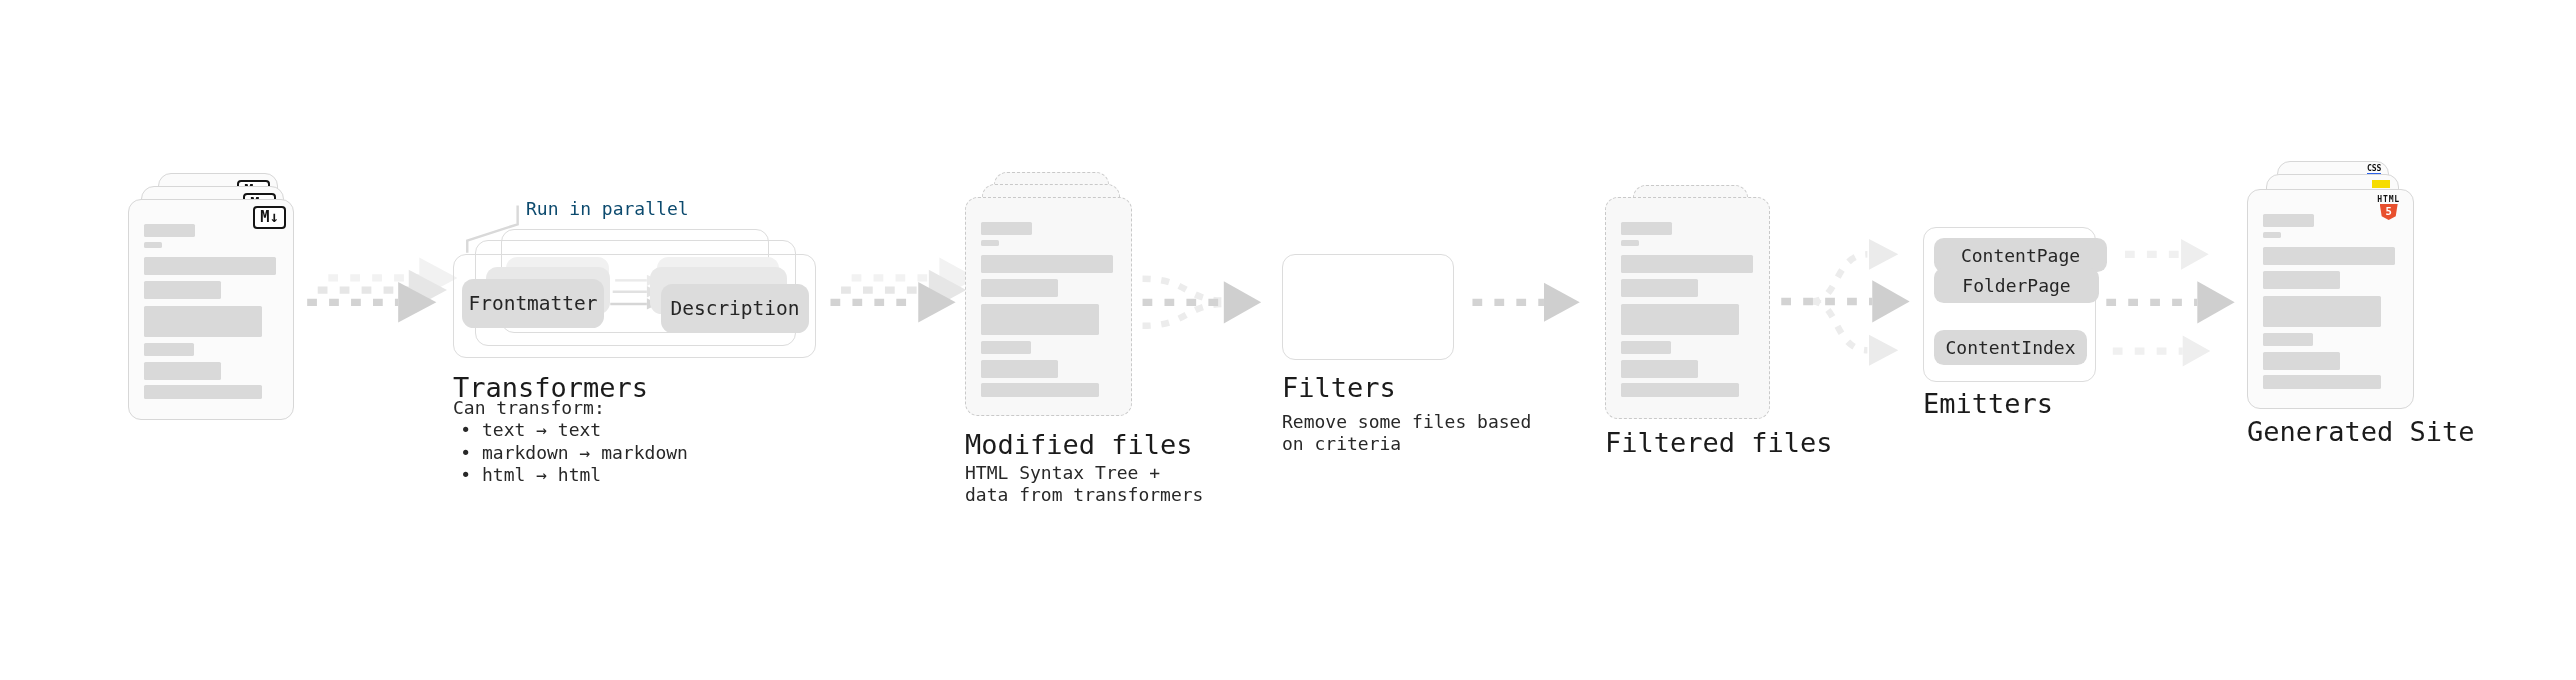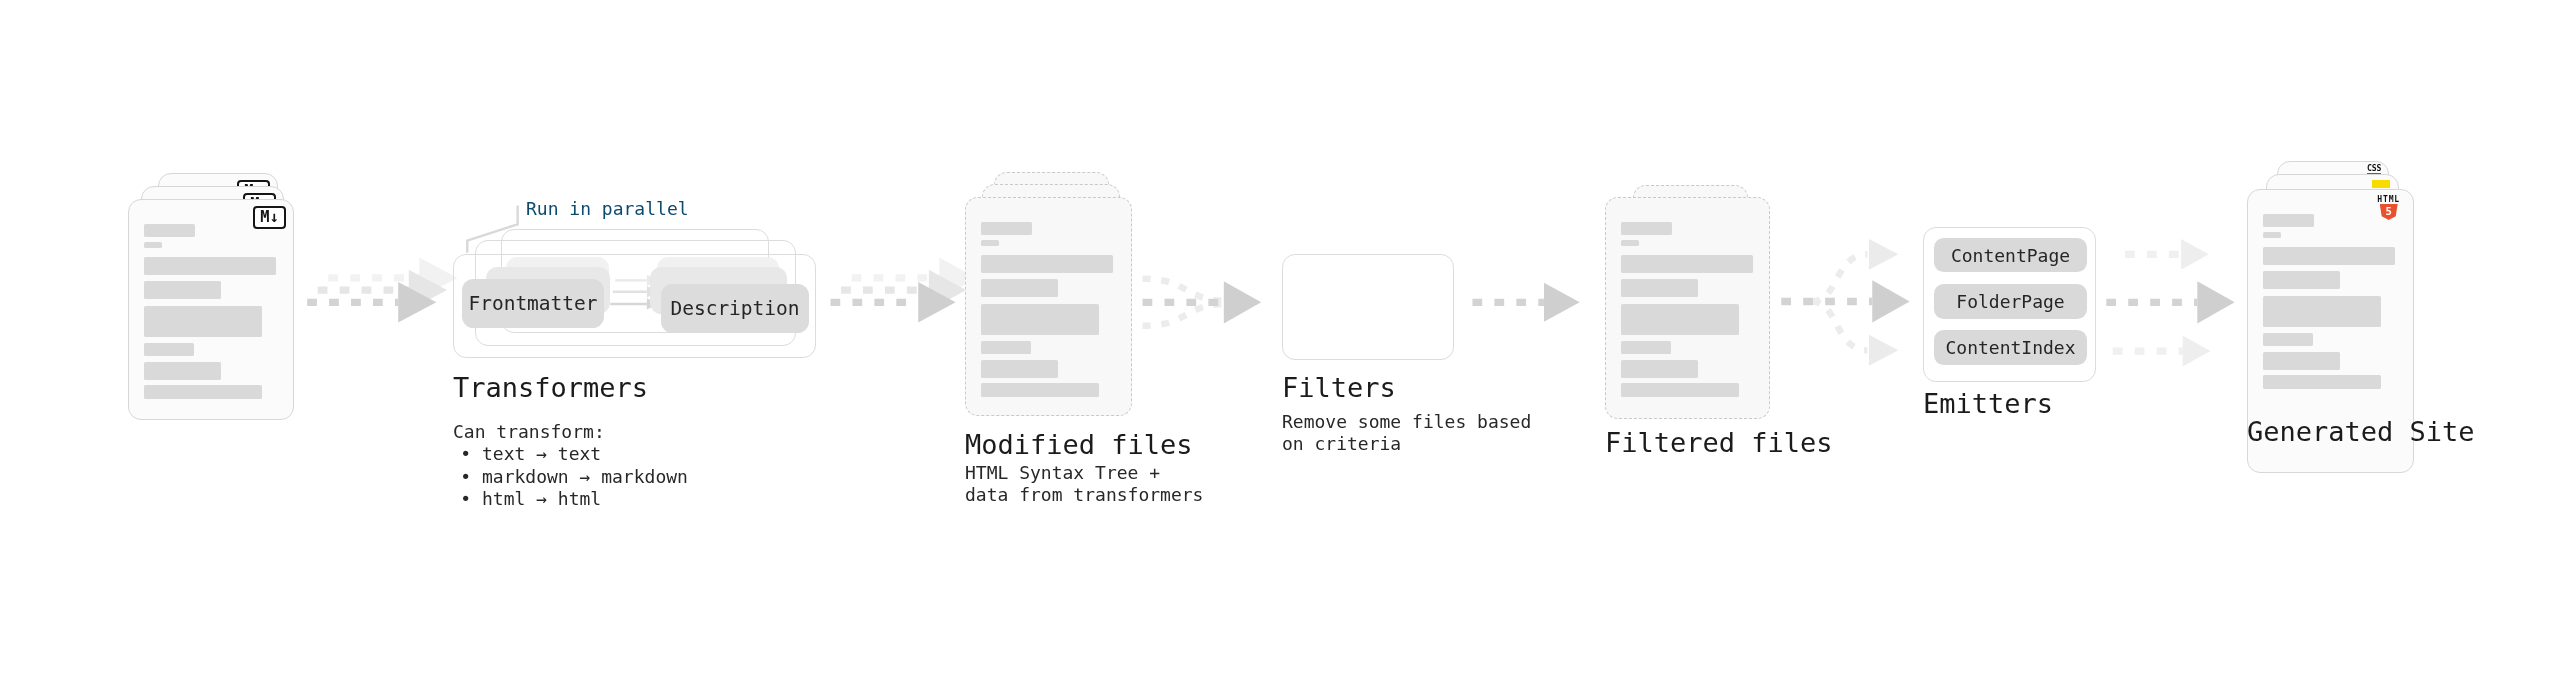--- a/index.html
+++ b/index.html
@@ -152,21 +152,21 @@
   <div class="pill ghost1" style="left:486px;top:267px;width:124px;height:47px"></div>
   <div class="pill" style="left:462px;top:279px;width:142px;height:49px">
     <span>Frontmatter</span>
   </div>
   <div class="pill ghost2" style="left:657px;top:257px;width:122px;height:46px"></div>
   <div class="pill ghost1" style="left:650px;top:267px;width:137px;height:47px"></div>
   <div class="pill" style="left:661px;top:284px;width:148px;height:49px">
     <span>Description</span>
   </div>
   <div class="title" style="left:453px;top:372px">Transformers</div>
-  <div class="body-text" style="left:453px;top:421px">
+  <div class="body-text" style="left:453px;top:397px">
     <div>Can transform:</div>
     <div class="bullet-line" style="padding-left:7.3px"><span>•</span>&nbsp;<span>text → text</span></div>
     <div class="bullet-line" style="padding-left:7.3px"><span>•</span>&nbsp;<span>markdown → markdown</span></div>
     <div class="bullet-line" style="padding-left:7.3px"><span>•</span>&nbsp;<span>html → html</span></div>
   </div>
 
   <div class="doc-card dashed" style="left:994px;top:172px;width:115px;height:195px"></div>
   <div class="doc-card dashed" style="left:982px;top:184px;width:138px;height:205px"></div>
   <div class="doc-card dashed" style="left:965px;top:197px;width:167px;height:219px">
     <div class="bar b1"></div>
@@ -198,41 +198,41 @@
     <div class="bar b3"></div>
     <div class="bar b4"></div>
     <div class="bar b5"></div>
     <div class="bar b6"></div>
     <div class="bar b7"></div>
     <div class="bar b8"></div>
   </div>
   <div class="title" style="left:1605px;top:427px">Filtered files</div>
 
   <div class="outline-box" style="left:1923px;top:227px;width:173px;height:155px"></div>
-  <div class="pill em-pill" style="left:1934px;top:238px;width:153px;height:34px">
+  <div class="pill em-pill" style="left:1934px;top:238px;width:173px;height:34px">
     <span>ContentPage</span>
   </div>
-  <div class="pill em-pill" style="left:1934px;top:284px;width:153px;height:35px">
+  <div class="pill em-pill" style="left:1934px;top:268px;width:165px;height:35px">
     <span>FolderPage</span>
   </div>
   <div class="pill em-pill" style="left:1934px;top:330px;width:153px;height:35px">
     <span>ContentIndex</span>
   </div>
   <div class="title" style="left:1923px;top:388px">Emitters</div>
 
   <div class="doc-card" style="left:2277px;top:161px;width:112px;height:195px">
     <div class="css-badge">
       <div>CSS</div>
       <div class="css-bar" id="css-bar" style="background: rgb(43, 98, 233);"></div>
     </div>
   </div>
   <div class="doc-card" style="left:2266px;top:174px;width:133px;height:205px">
     <div class="js-badge" id="js-badge" style="background: rgb(246, 220, 0);"></div>
   </div>
-  <div class="doc-card" style="left:2247px;top:189px;width:167px;height:284px">
+  <div class="doc-card" style="left:2247px;top:189px;width:167px;height:220px">
     <div class="html5">
       <div class="html5-word">HTML</div>
       <div class="html5-shield" id="html5-shield" style="background: rgb(232, 80, 46);">5</div>
     </div>
     <div class="bar b1"></div>
     <div class="bar b2"></div>
     <div class="bar b3"></div>
     <div class="bar b4"></div>
     <div class="bar b5"></div>
     <div class="bar b6"></div>

